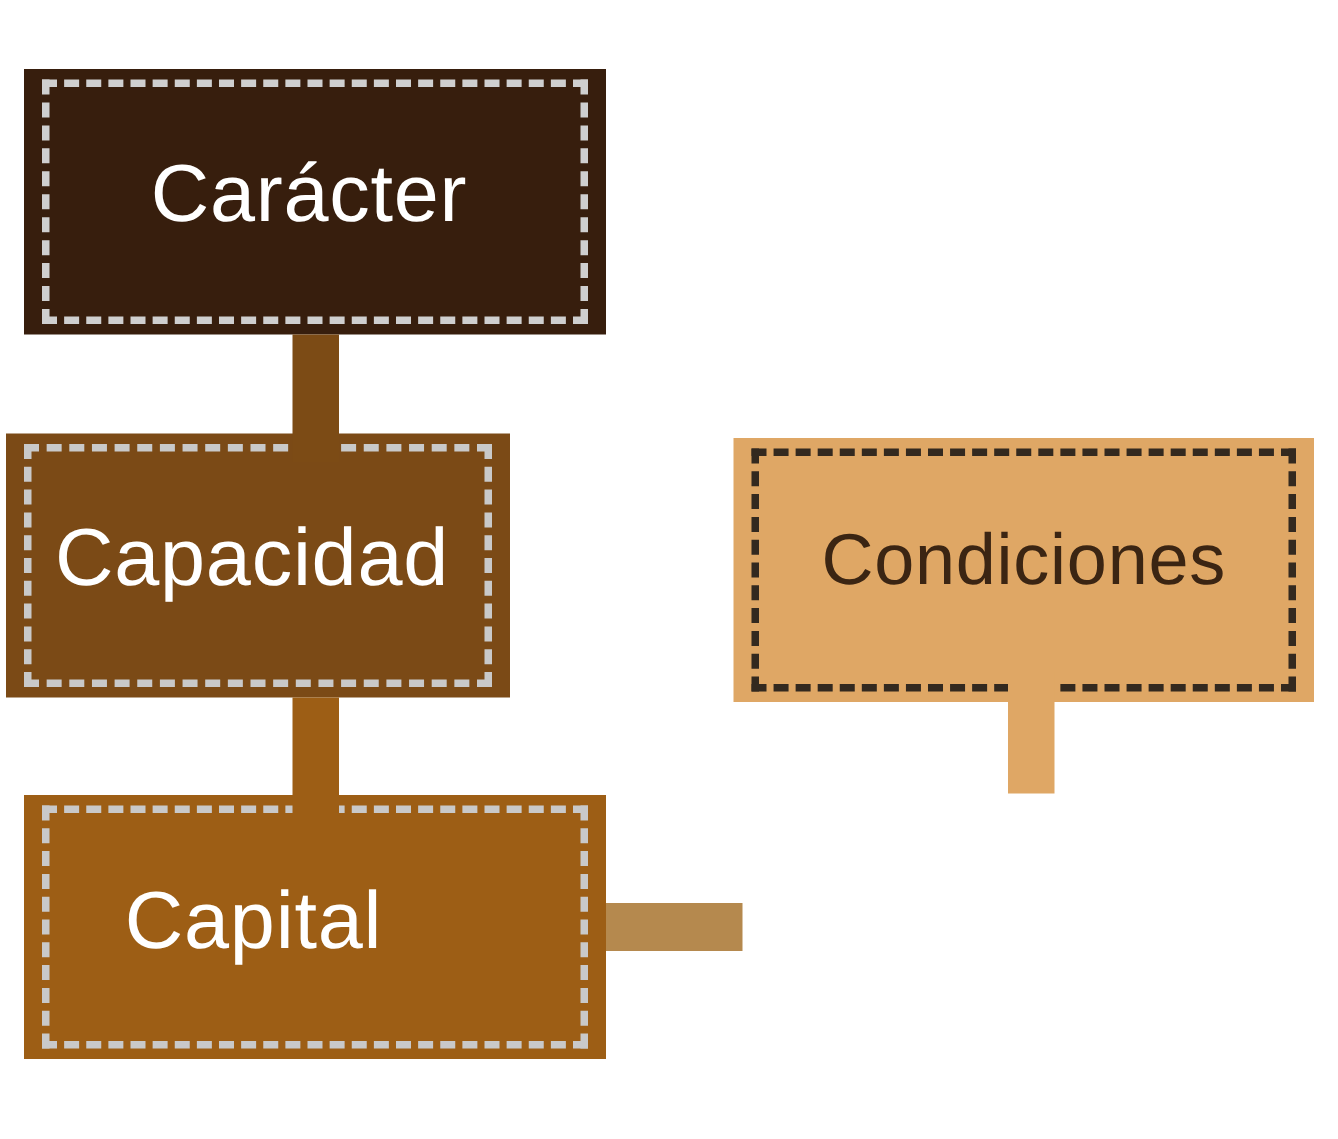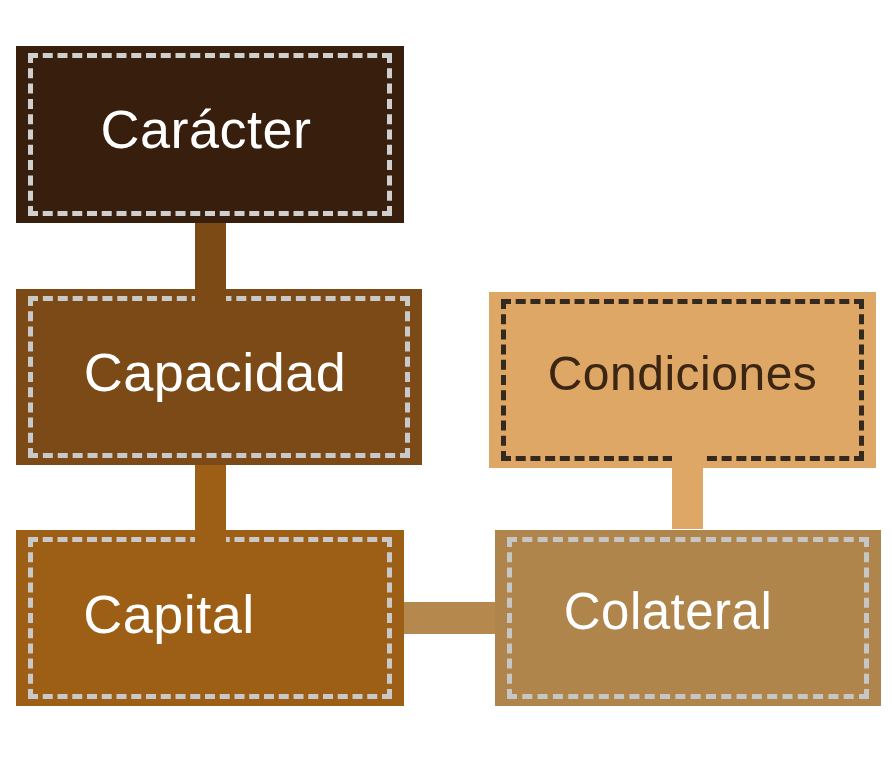--- a/index.html
+++ b/index.html
@@ -29,21 +29,21 @@
     font-weight:300;
     letter-spacing:0.5px;
     white-space:nowrap;
   }
   .conn{
     position:absolute;
     z-index:3;
   }
   
   #box-caracter   {left:16px; top:46px;  width:388px;height:177px;}
-  #box-capacidad  {left:16px; top:289px; width:406px;height:176px;}
+  #box-capacidad  {left:4px; top:289px; width:336px;height:176px;}
   #box-capital    {left:16px; top:530px; width:388px;height:176px;text-decoration:underline;}
   #box-condiciones{left:489px;top:292px; width:387px;height:176px;}
   #box-colateral  {left:495px;top:530px; width:386px;height:176px;}
 
   #box-caracter    .label{font-size:54px;transform:translate(-4px,-6px);}
   #box-capacidad   .label{font-size:54px;transform:translate(-4px,-5px);}
   #box-capital     .label{font-size:54px;transform:translate(-41px,-4px);}
   #box-condiciones .label{font-size:48px;transform:translate(0px,-7px);}
   #box-colateral   .label{font-size:51px;transform:translate(-20px,-7px);}
 
@@ -70,24 +70,20 @@
   <div class="box" id="box-capital" style="background: rgb(157, 94, 21);">
     <div class="dash" style="border-color: rgb(201, 201, 201);"></div>
     <div class="label" style="color: rgb(255, 255, 255);">Capital</div>
   </div>
 
   <div class="box" id="box-condiciones" style="background: rgb(223, 167, 101);">
     <div class="dash" style="border-color: rgb(51, 41, 31);"></div>
     <div class="label" style="color: rgb(59, 37, 19);">Condiciones</div>
   </div>
 
-  <div class="box" id="box-colateral" style="background: rgb(175, 133, 76);">
-    <div class="dash" style="border-color: rgb(198, 198, 198);"></div>
-    <div class="label" style="color: rgb(255, 255, 255);">Colateral</div>
-  </div>
 
   <div class="conn" id="conn-caracter-capacidad" style="background: rgb(124, 75, 21);"></div>
 
   <div class="conn" id="conn-capacidad-capital" style="background: rgb(157, 94, 21);"></div>
 
   <div class="conn" id="conn-condiciones-colateral" style="background: rgb(223, 167, 101);"></div>
 
   <div class="conn" id="conn-capital-colateral" style="background: rgb(181, 137, 78);"></div>
 
 </div>

